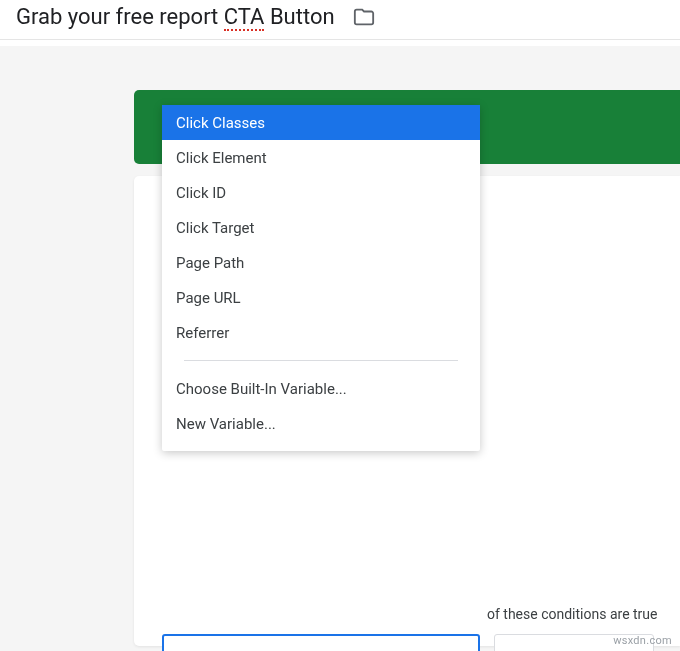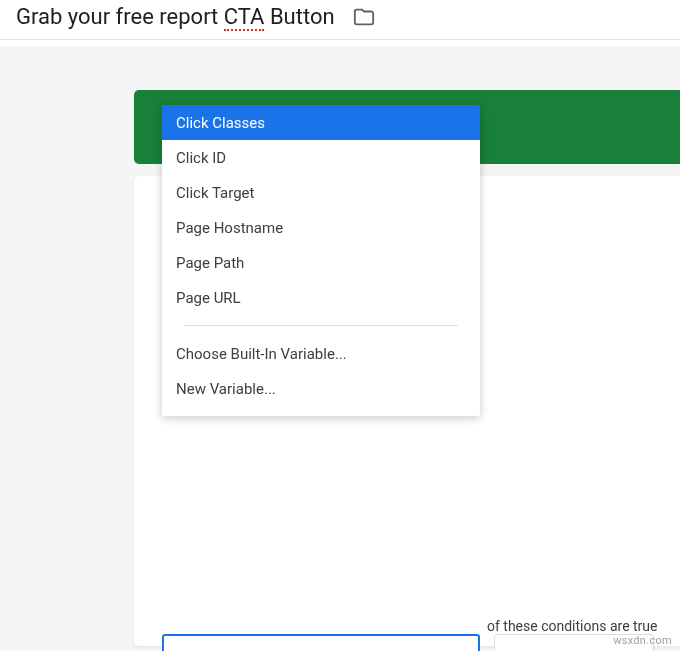--- a/index.html
+++ b/index.html
@@ -57,21 +57,21 @@
   }
   .helper-text {
     position: absolute;
     top: 560px;
     left: 487px;
     right: 8px;
     font-size: 14px;
     color: #3c4043;
     white-space: nowrap;
     display: flex;
-    align-items: flex-end;
+    align-items: flex-start;
     height: 28px;
   }
   .select-box {
     position: absolute;
     top: 588px;
     left: 162px;
     width: 318px;
     height: 46px;
     border: 2px solid #1a73e8;
     border-radius: 3px;
@@ -176,25 +176,26 @@
     <span class="sel-text">Click Classes</span>
     <span class="tri">▼</span>
   </div>
 
   <div class="contains-box">
     <span class="ct-text">contains</span>
   </div>
 
   <div class="menu">
     <div class="menu-item selected">Click Classes</div>
+    <div class="menu-item">Click Element</div>
     <div class="menu-item">Click ID</div>
     <div class="menu-item">Click Target</div>
-    <div class="menu-item">Page Hostname</div>
     <div class="menu-item">Page Path</div>
     <div class="menu-item">Page URL</div>
+    <div class="menu-item">Referrer</div>
     <div class="menu-divider"></div>
     <div class="menu-item">Choose Built-In Variable...</div>
     <div class="menu-item">New Variable...</div>
   </div>
 
 </div>
 
 <div class="watermark">wsxdn.com</div>
 
 </body></html>

